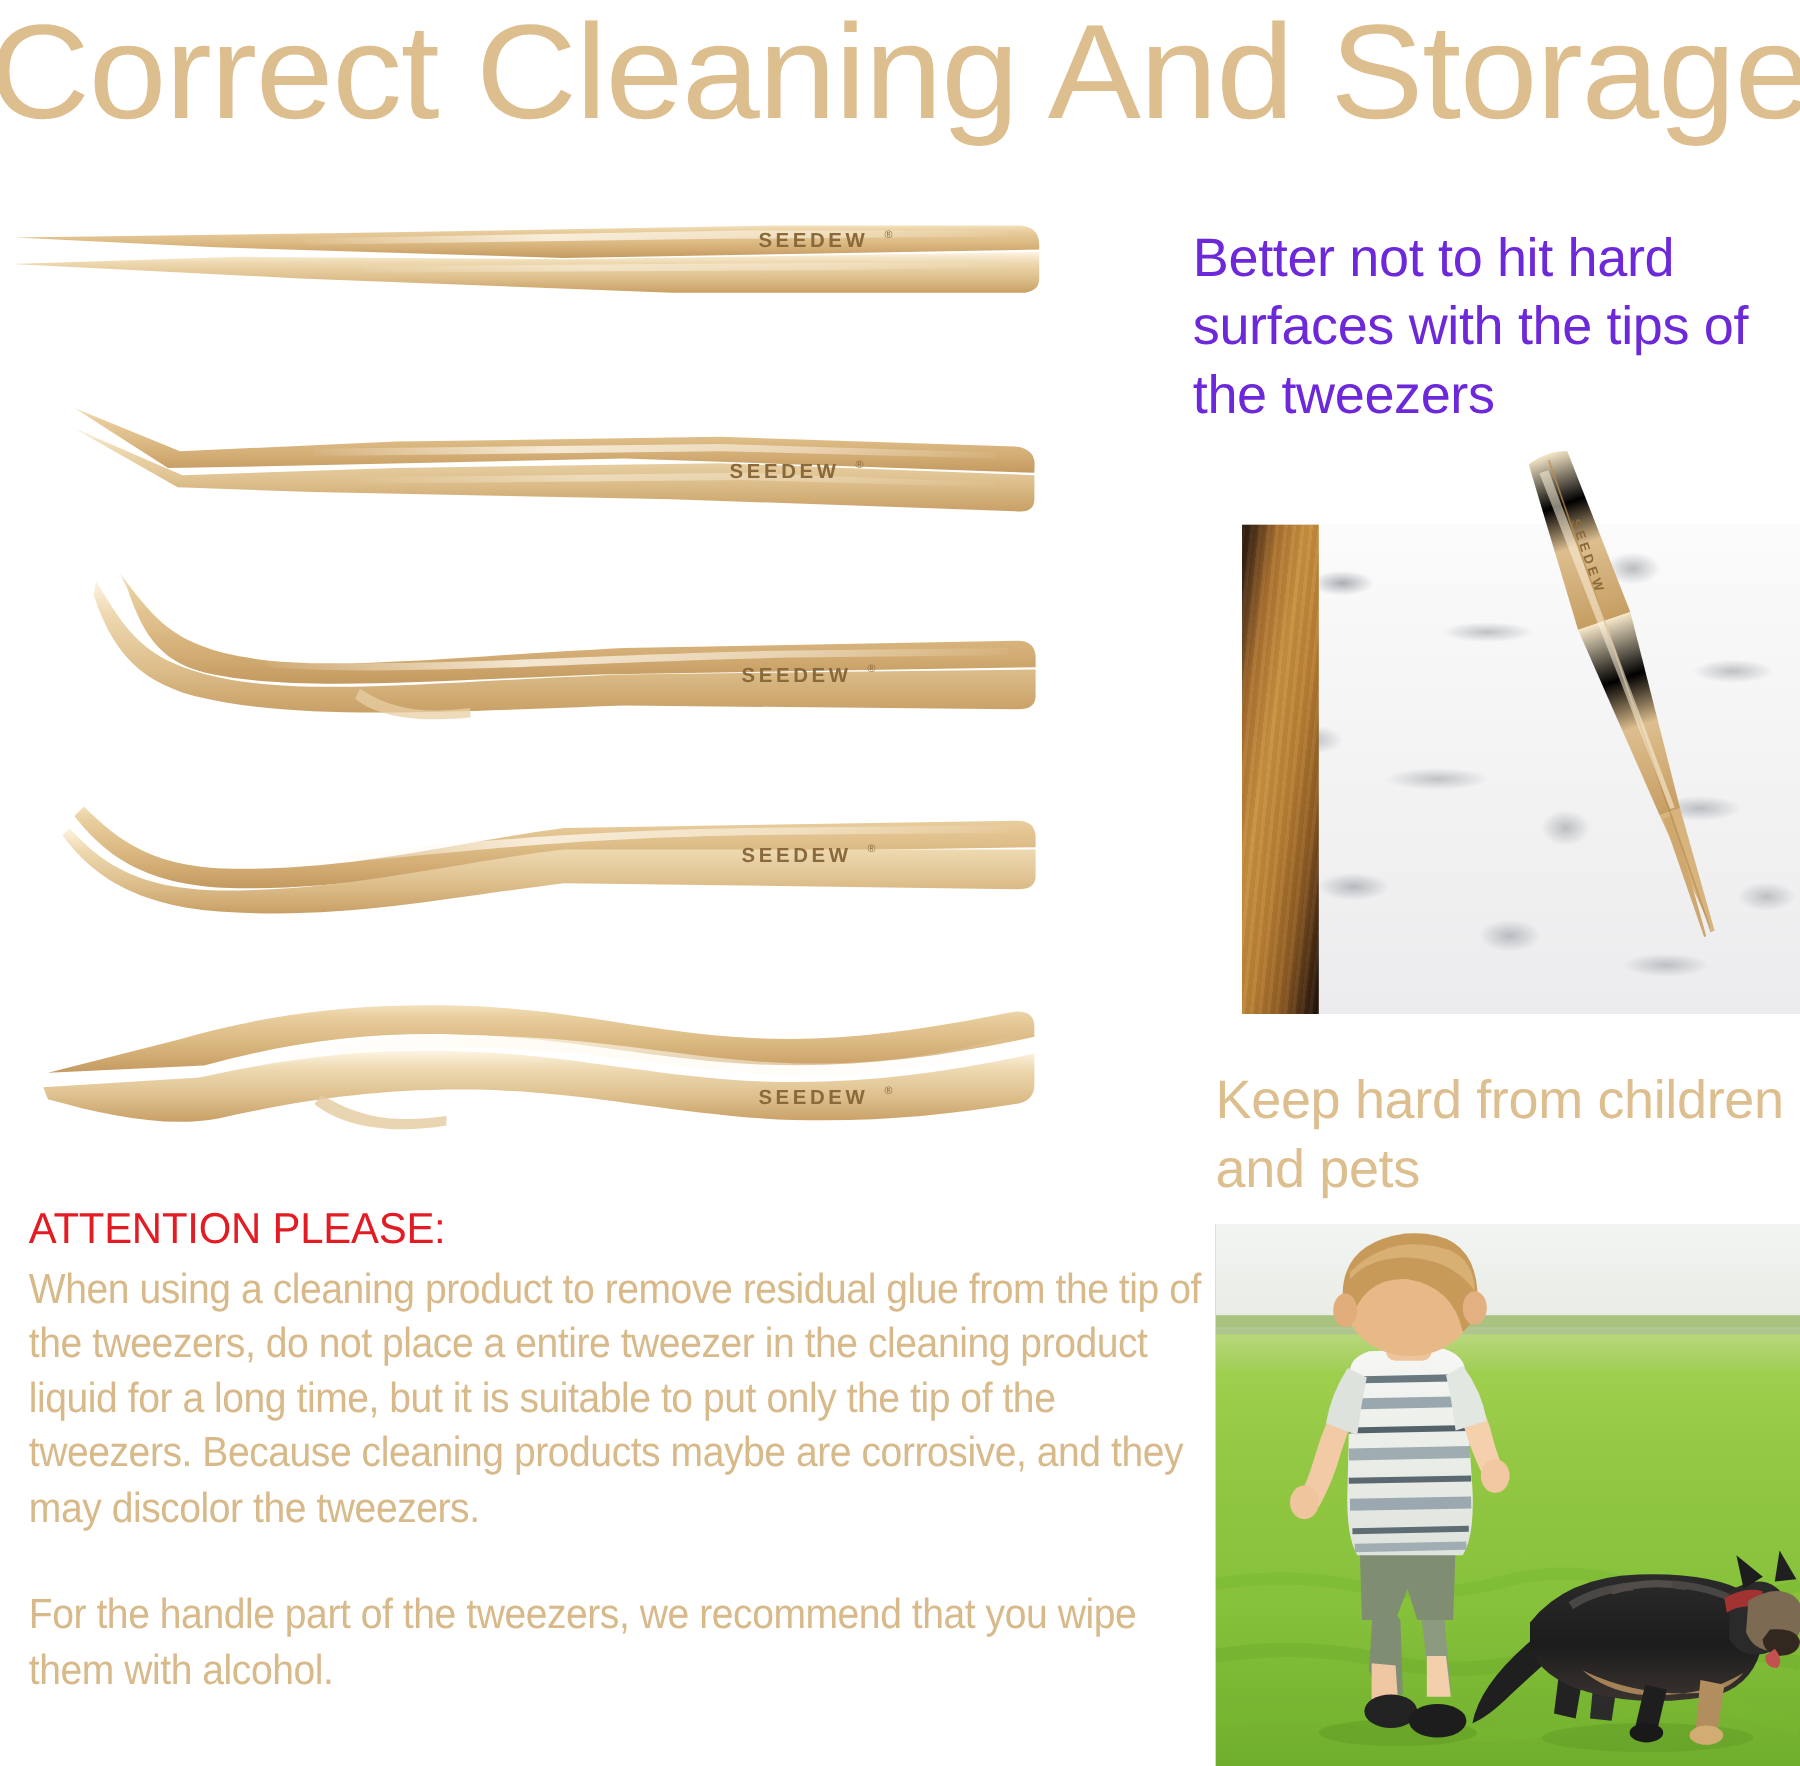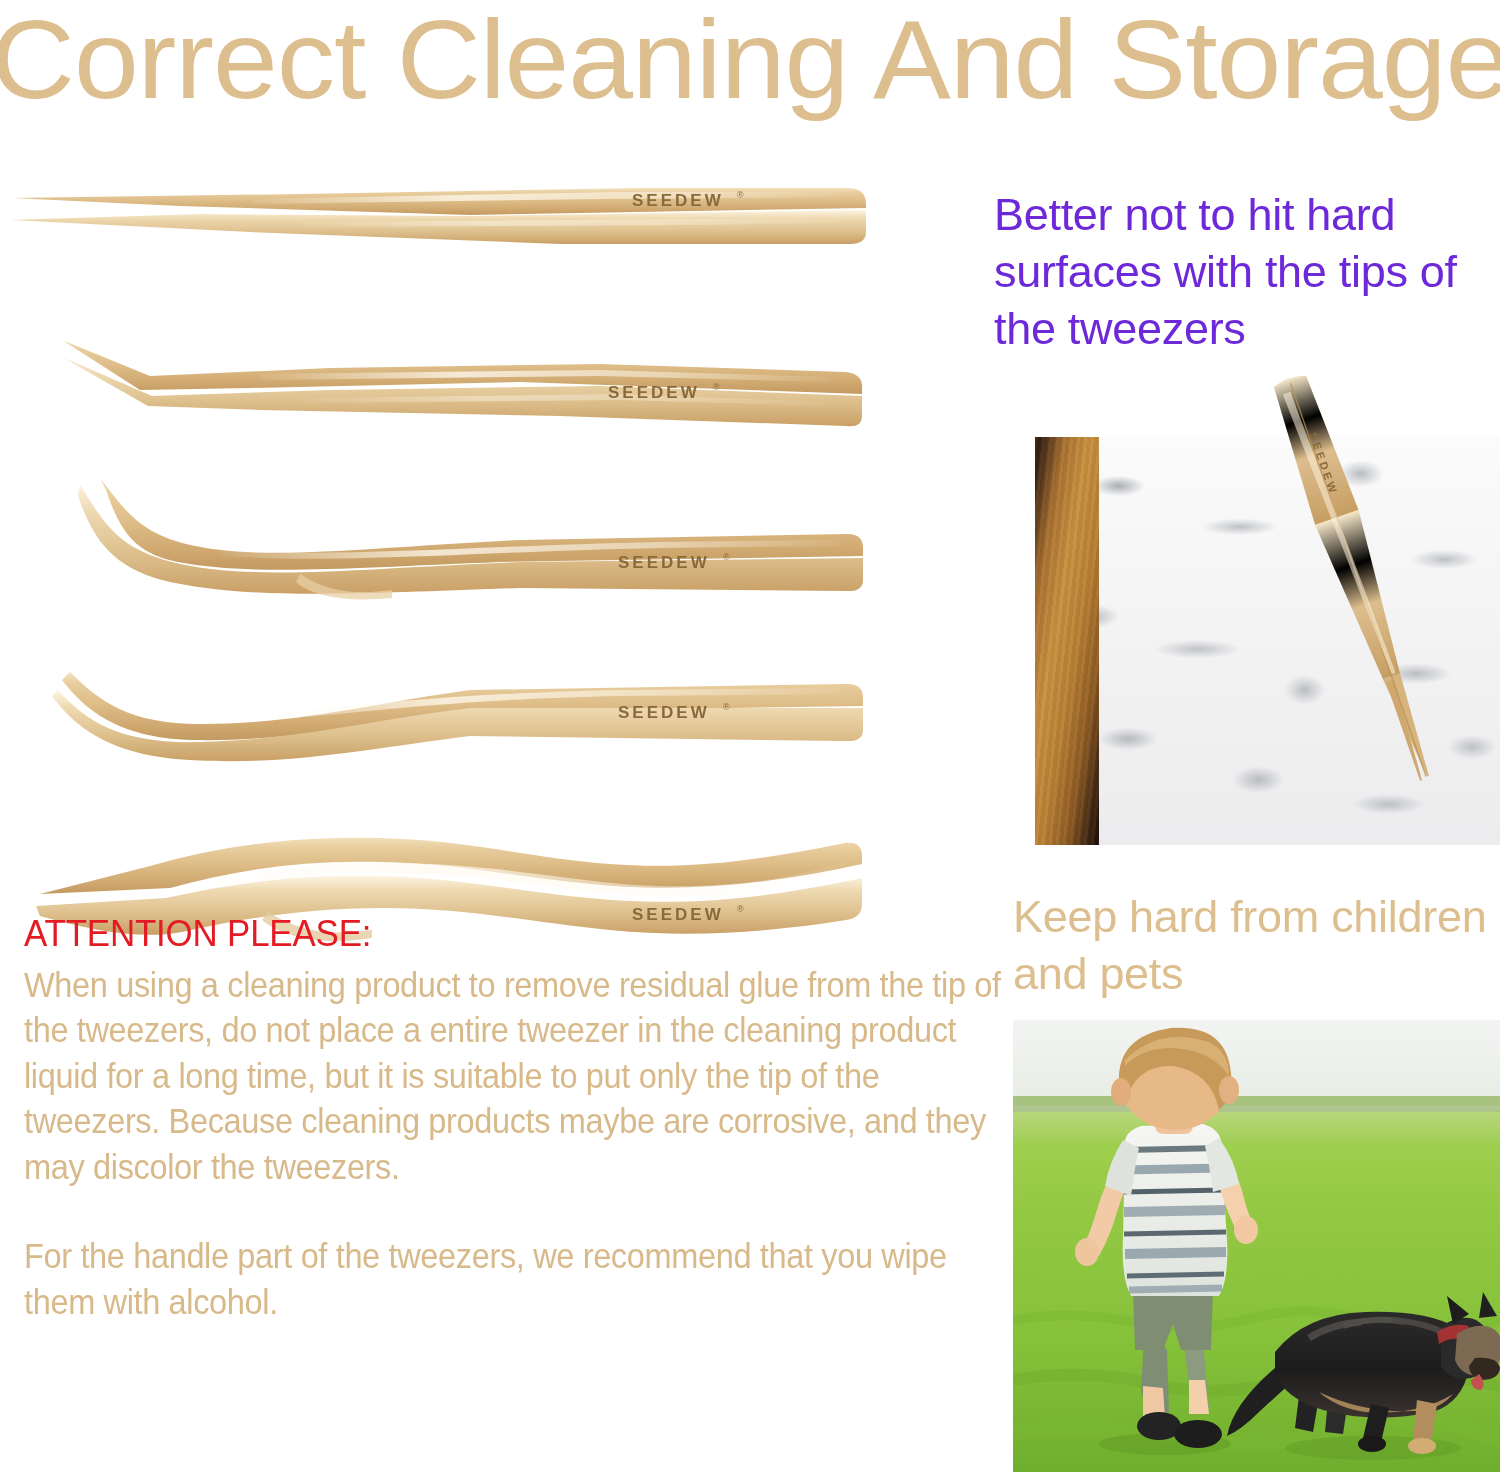--- a/index.html
+++ b/index.html
@@ -41,21 +41,21 @@
     font-family:"Liberation Sans", sans-serif;
     font-weight:700;
     letter-spacing:3px;
     fill:#8a6a3b;
   }
   .brand-reg { font-size:9px; fill:#8a6a3b; }
 
   
   #attention-block {
     position:absolute;
-    left:24px; top:914px;
+    left:24px; top:1004px;
     width:990px;
   }
   #attention-heading {
     font-family:"Liberation Sans", sans-serif;
     font-size:36px;
     font-weight:400;
     color:#e31b23;
     letter-spacing:-0.2px;
     line-height:1.1;
     transform:scaleX(0.97);

